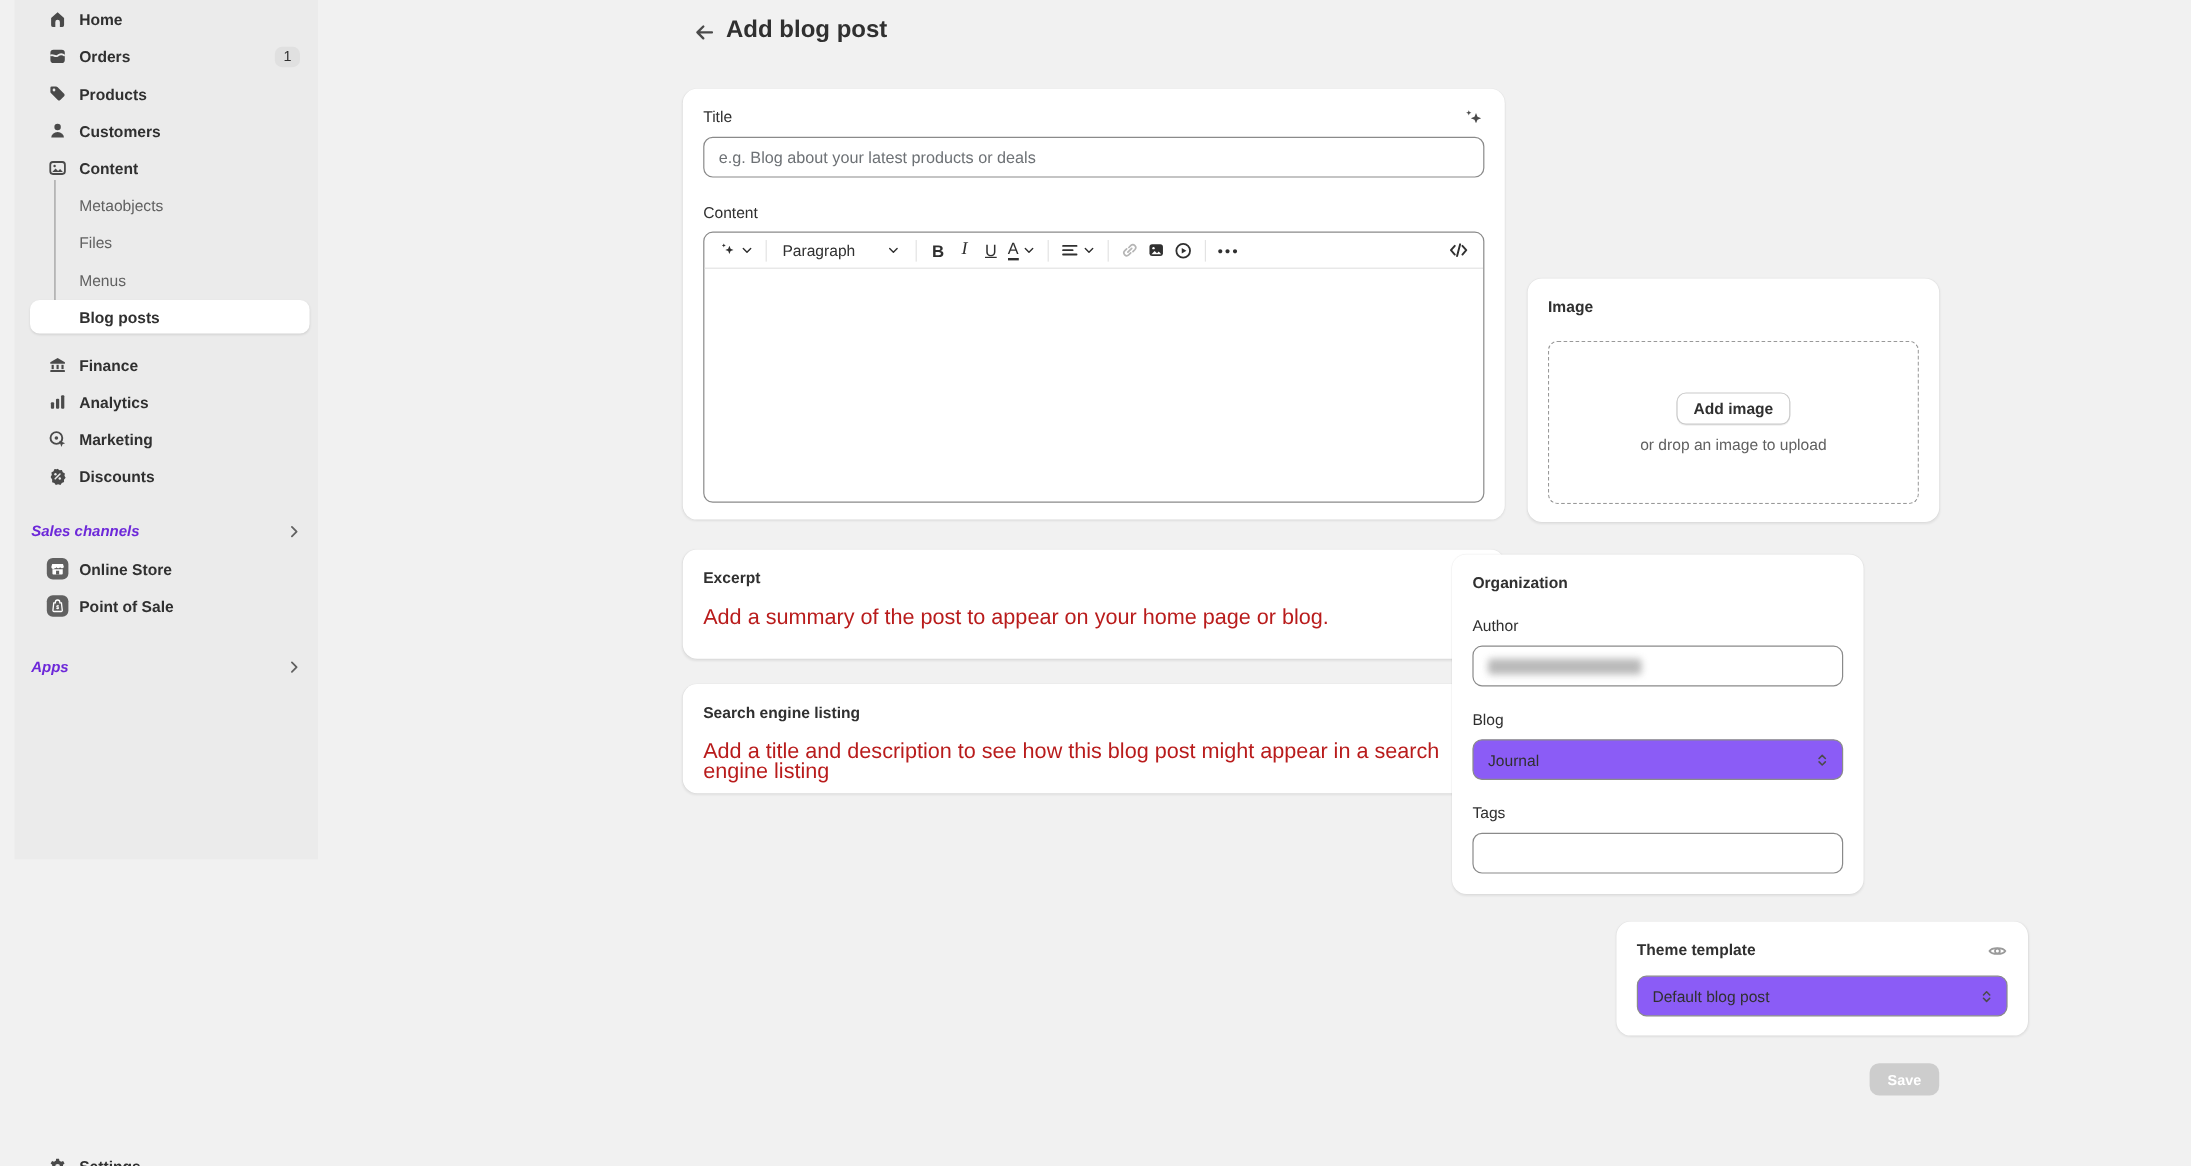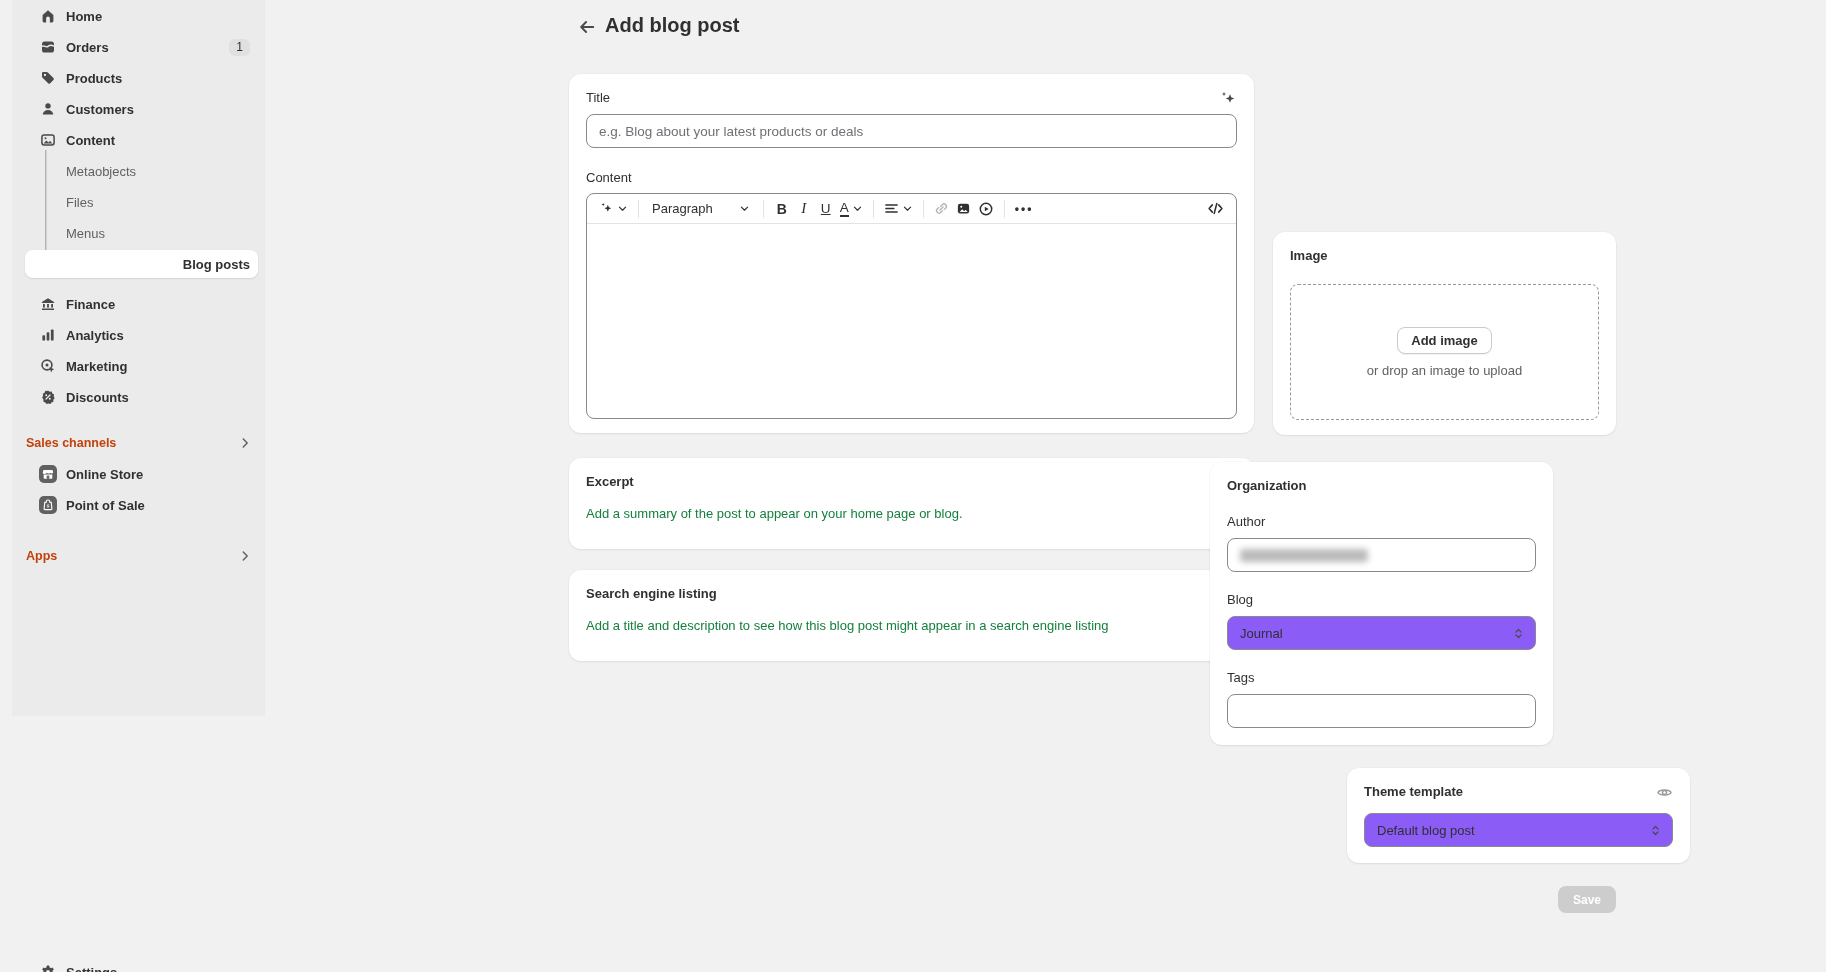--- a/index.html
+++ b/index.html
@@ -8,25 +8,25 @@
   .app { position:relative; width:1826px; height:972px; background:#f1f1f1; overflow:hidden; }
 
   
   .sidebar { position:absolute; left:12px; top:0; width:264px; height:716px; background:#ebebeb; border-right:6px solid #000000; }
   .nav { padding-top:2px; position:relative; }
   .nrow { display:flex; align-items:center; height:28px; margin:0 12px 3px 13px; padding:0 8px 0 14px;
           border-radius:8px; font-size:13px; font-weight:600; color:#303030; cursor:pointer; position:relative; }
   .nrow .ic { width:17px; height:17px; margin-right:10px; flex:0 0 17px; display:flex; align-items:center; justify-content:center; color:#4a4a4a; }
   .nrow.sub { padding-left:41px; font-weight:400; color:#616161; }
   .nrow.sel { background:#ffffff; box-shadow:0 1px 2px rgba(0,0,0,.10); color:#303030; font-weight:700; }
-  .nrow.sel.sub { padding-left:14px;justify-content:flex-end; }
+  .nrow.sel.sub { padding-left:14px; }
   .nrow .badge { margin-left:auto; background:#e0e0e0; border-radius:6px; font-size:12px; font-weight:500; color:#303030; padding:1px 7px; line-height:15px; }
   .gap-sm { height:9px; } .gap-md { height:15px; } .gap-lg { height:20px; }
   .shead { display:flex; align-items:center; justify-content:space-between; height:28px; margin:0 12px 3px 13px; padding:0 6px 0 1px;
-           font-size:12.5px; font-weight:600; color:#c2410c; cursor:pointer; }
+           font-size:12.5px; font-weight:600; color:#6d28d9; cursor:pointer;font-style:italic; }
   .chan-ic { width:18px; height:18px; margin-right:9px; flex:0 0 18px; background:#616161; border-radius:5px; display:flex; align-items:center; justify-content:center; }
   .connector { position:absolute; left:33px; top:150px; pointer-events:none; }
   .settings-row { position:absolute; left:0; right:0; top:958px; }
 
   
   .main-bg { position:absolute; left:265px; top:0; right:0; bottom:0; background:#f1f1f1; }
   .back-btn { position:absolute; left:572px; top:12px; width:30px; height:30px; border:none; background:transparent; border-radius:8px;
               display:flex; align-items:center; justify-content:center; cursor:pointer; color:#4a4a4a; }
   .page-title { position:absolute; left:605px; top:11px; font-size:20px; font-weight:700; color:#303030; line-height:28px; }
 
@@ -35,21 +35,21 @@
   .card-excerpt { left:569px;  top:458px; width:685px; height:91px; }
   .card-seo     { left:569px;  top:570px; width:685px; height:91px; }
   .card-vis     { left:1273px; top:74px;  width:343px; height:133px; }
   .card-image   { left:1273px; top:232px; width:343px; height:203px; }
   .card-org     { left:1210px; top:462px; width:343px; height:283px; }
   .card-theme   { left:1347px; top:768px; width:343px; height:95px;  }
 
   .hrow { display:flex; align-items:flex-start; justify-content:space-between; }
   .card h2 { font-size:13px; font-weight:700; color:#303030; line-height:16px; }
   .label { font-size:13px; font-weight:400; color:#303030; line-height:16px; }
-  .body-text { font-size:13px; color:#15803d; line-height:16px; }
+  .body-text { font-size:18px; color:#b91c1c; line-height:16px; }
   .icon-btn { border:none; background:transparent; padding:0; cursor:pointer; color:#4a4a4a; display:flex; align-items:center; justify-content:center; }
 
   .text-input { width:100%; height:34px; border:1px solid #8a8a8a; border-radius:8px; background:#fff; padding:0 12px;
                 font-size:13.5px; color:#303030; font-family:inherit; display:flex; align-items:center; }
   input.text-input::placeholder { color:#6d7175; opacity:1; }
   .select { width:100%; height:34px; border:1px solid #8a8a8a; border-radius:8px; background:#8b5cf6; padding:0 10px 0 12px;
             font-size:13px; color:#303030; display:flex; align-items:center; justify-content:space-between; cursor:pointer; }
   .redacted { display:inline-block; width:128px; height:13px; background:#a9a9a9; border-radius:3px; filter:blur(3px); opacity:.8; }
 
   

